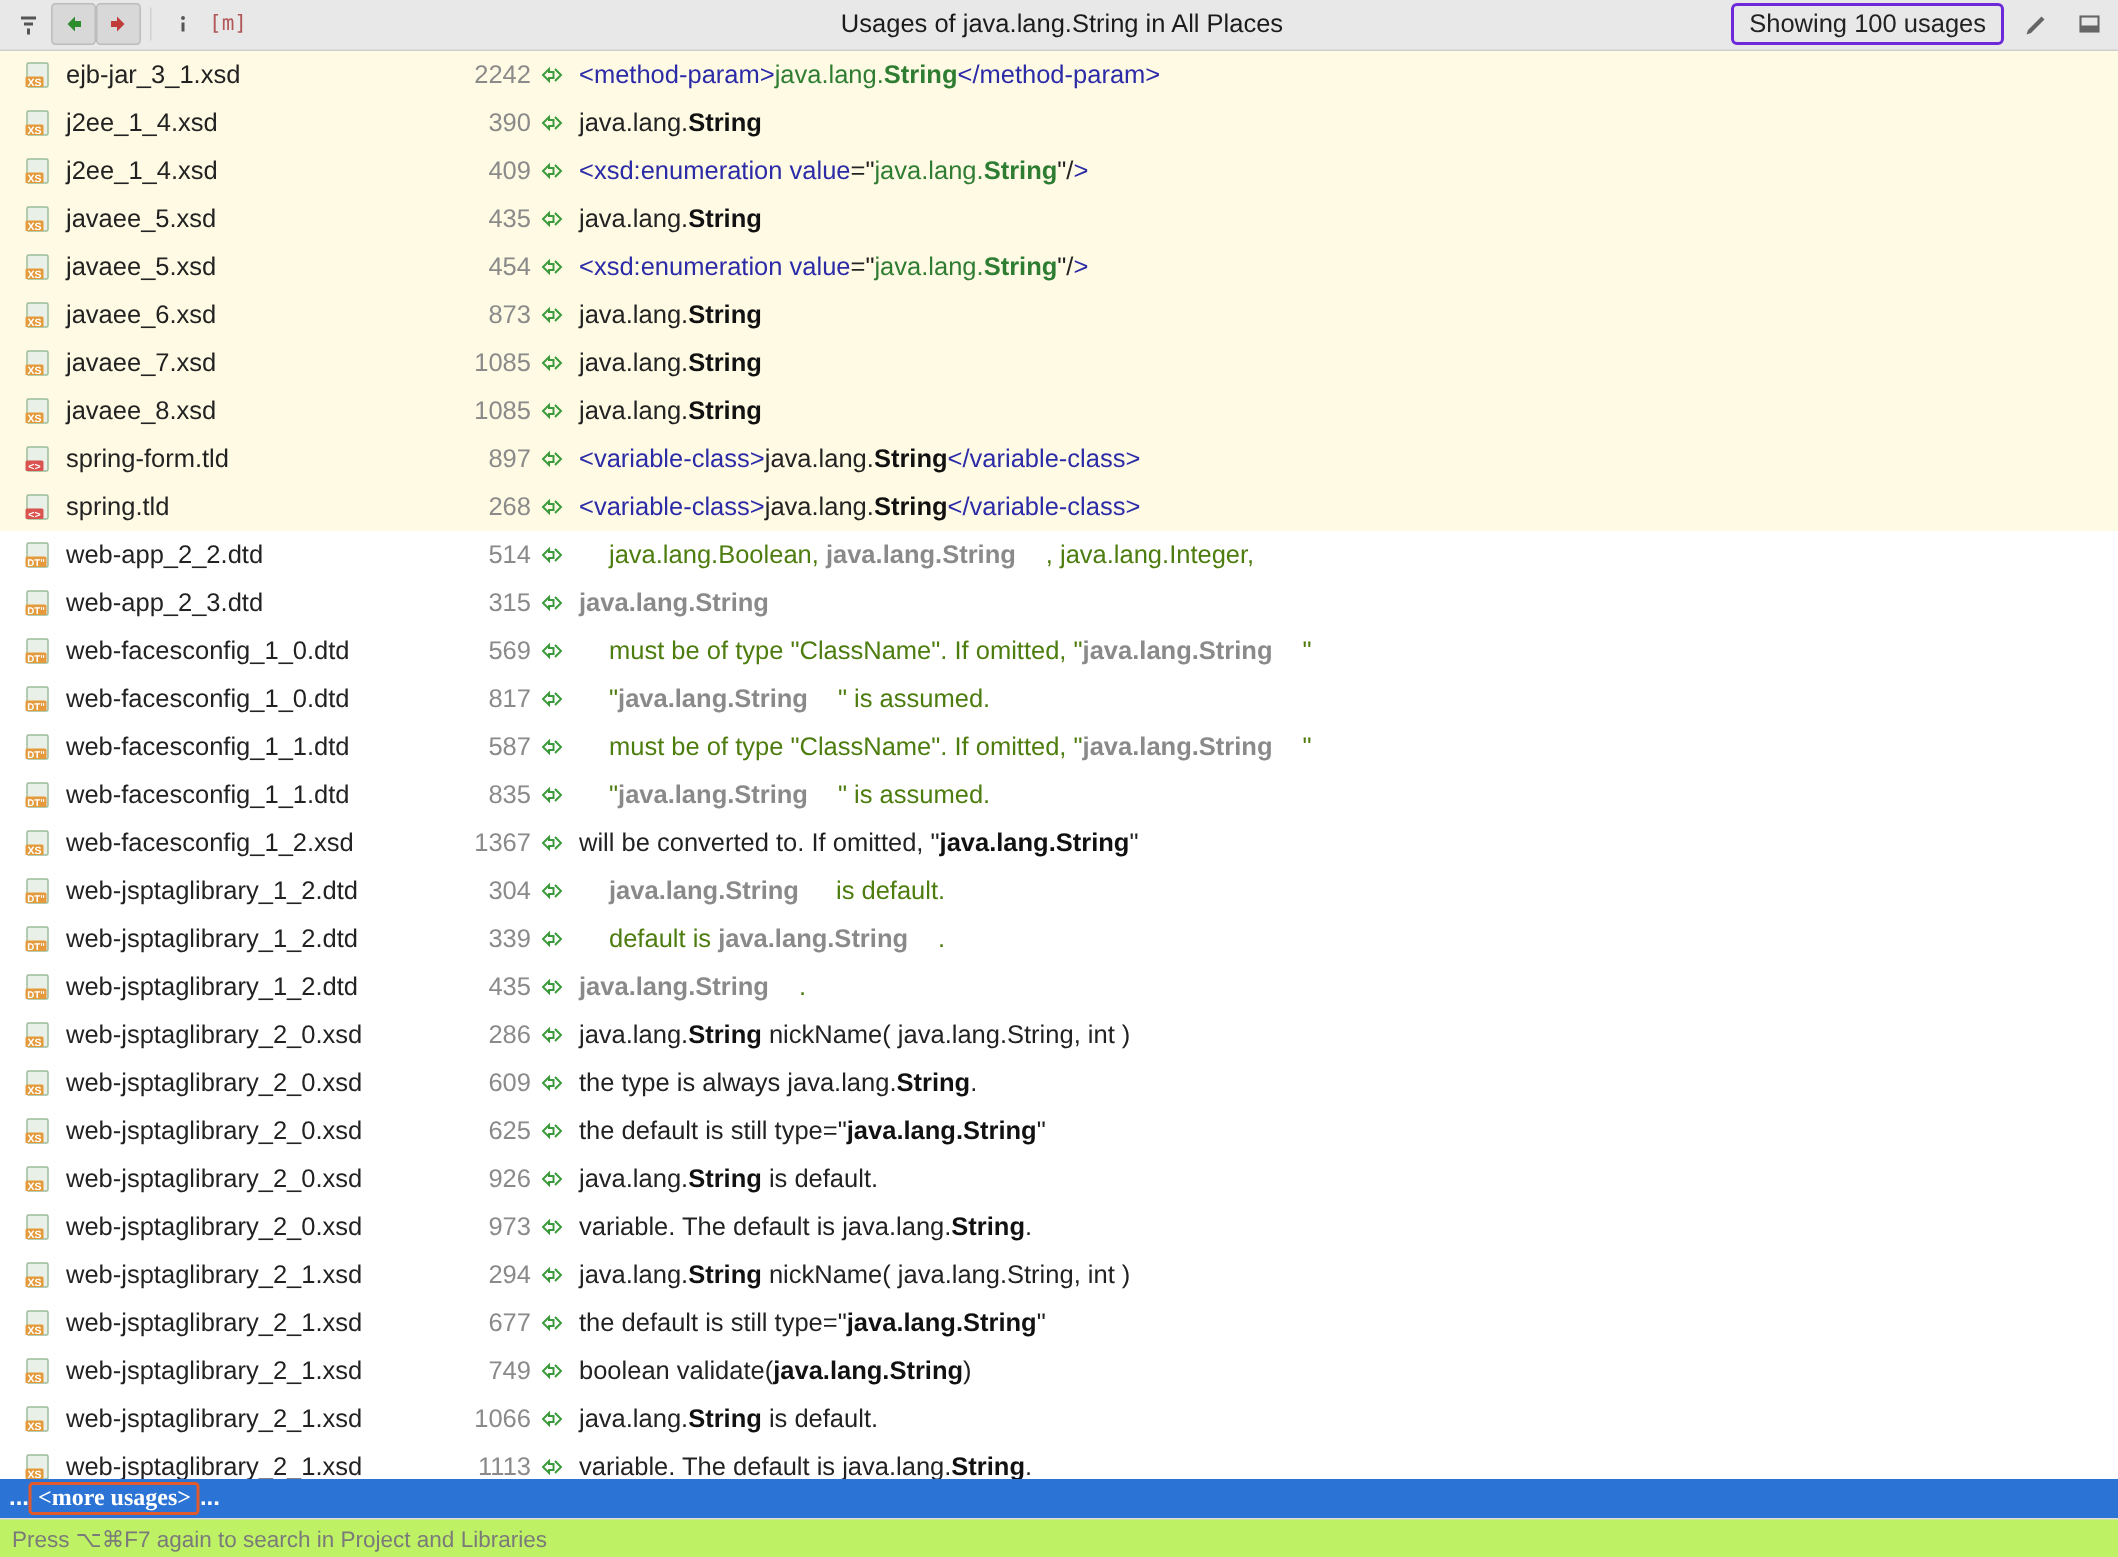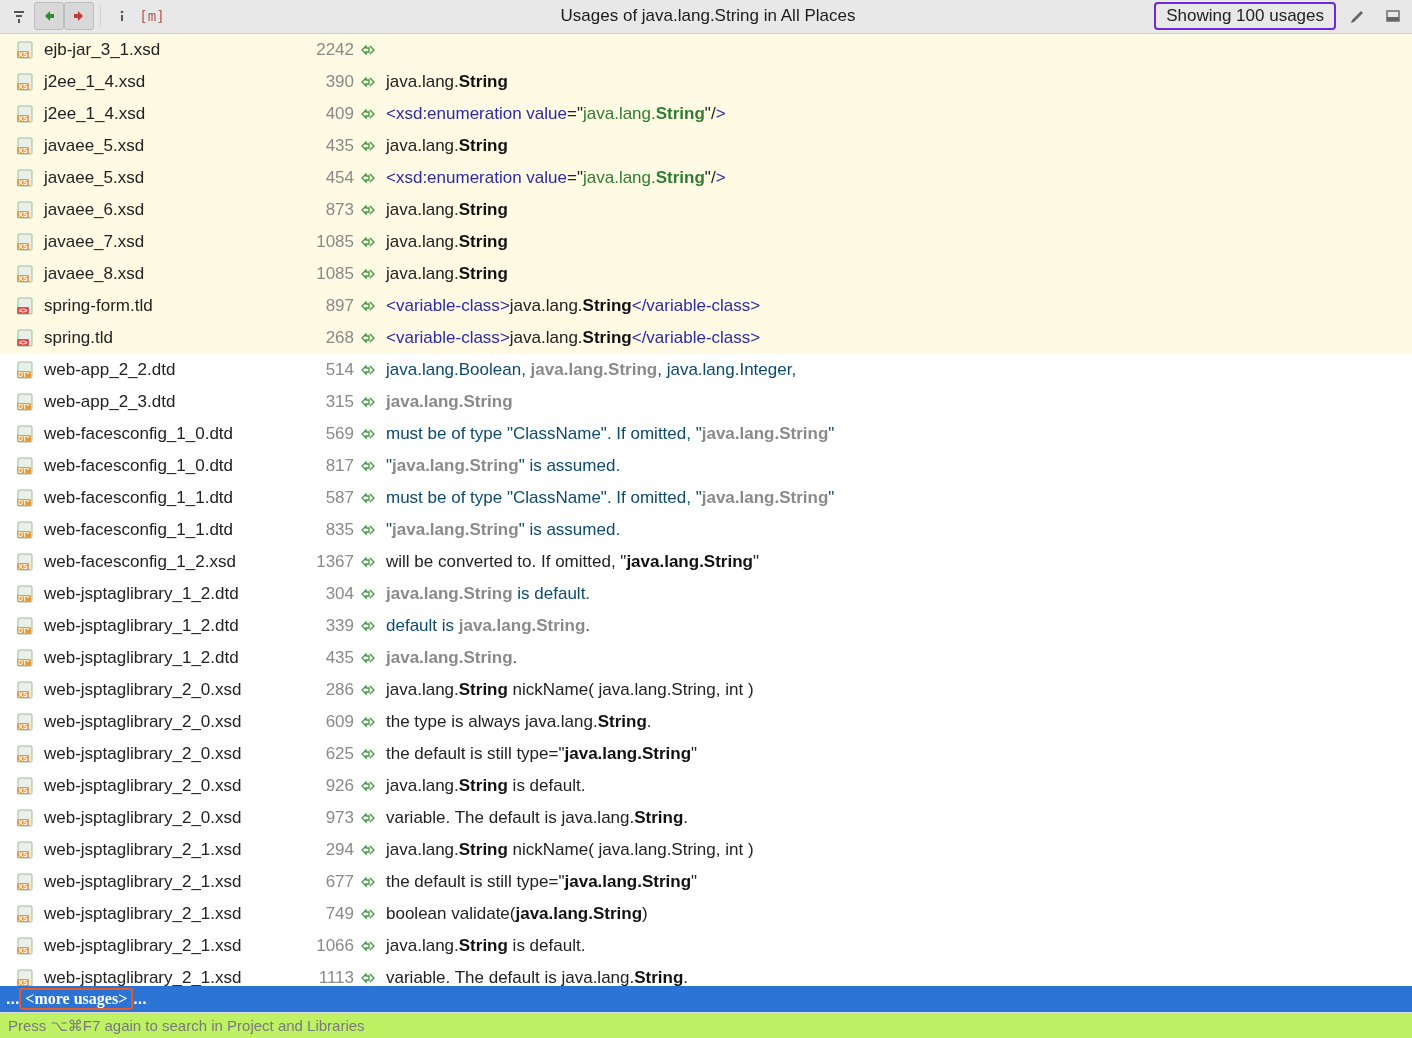--- a/index.html
+++ b/index.html
@@ -68,21 +68,21 @@
 }
 .fname { width: 250px; color: #222; }
 .lnum { width: 60px; text-align: right; color: #8a8a8a; font-variant-numeric: tabular-nums; }
 .nav-icon { width: 24px; display: inline-flex; align-items: center; justify-content: center; margin: 0 6px 0 2px; }
 .snippet { color: #222; }
 .snippet .kw { color: #2b2ba8; }
 .snippet .attr { color: #2b2ba8; }
 .snippet .str { color: #2e7d32; font-weight: 700; }
 .snippet .strp { color: #2e7d32; }
 .snippet .b { font-weight: 700; color: #111; }
-.snippet .g { color: #0c4a6e; }
+.snippet .g { color: #4d7c0f; margin-left: 20px; }
 .snippet .gb { color: #8a8a8a; font-weight: 700; }
 .more-bar {
   height: 26px;
   background: #2b74d6;
   color: #fff;
   display: flex;
   align-items: center;
   padding-left: 6px;
   font-size: 16px;
   font-weight: 700;
@@ -161,20 +161,21 @@
         </svg>
       </span>
       <span class="fname">ejb-jar_3_1.xsd</span>
       <span class="lnum">2242</span>
       <span class="nav-icon">
         <svg width="16" height="14" viewBox="0 0 16 14">
           <path d="M2 7l4-4v2h3v4H6v2z" fill="none" stroke="#3a9a3a" stroke-width="1.3"></path>
           <path d="M10 3l4 4-4 4" fill="none" stroke="#3a9a3a" stroke-width="1.3"></path>
         </svg>
       </span>
+      <span class="snippet"><span>            </span><span class="kw">&lt;</span><span class="kw">method-param</span><span class="kw">&gt;</span><span class="strp">java.lang.</span><span class="str">String</span><span class="kw">&lt;/</span><span class="kw">method-param</span><span class="kw">&gt;</span></span>
     </div>
     <div class="row hl">
       <span class="file-icon">
         <svg width="20" height="18" viewBox="0 0 20 18">
           <rect x="3" y="1" width="14" height="16" rx="1" fill="#e8f0e8" stroke="#9bbd9b"></rect>
           <rect x="2" y="10" width="12" height="7" rx="1" fill="#e59a3c"></rect>
           <text x="8" y="16" font-size="7" fill="#fff" text-anchor="middle" font-weight="700">XS</text>
         </svg>
       </span>
       <span class="fname">j2ee_1_4.xsd</span>

